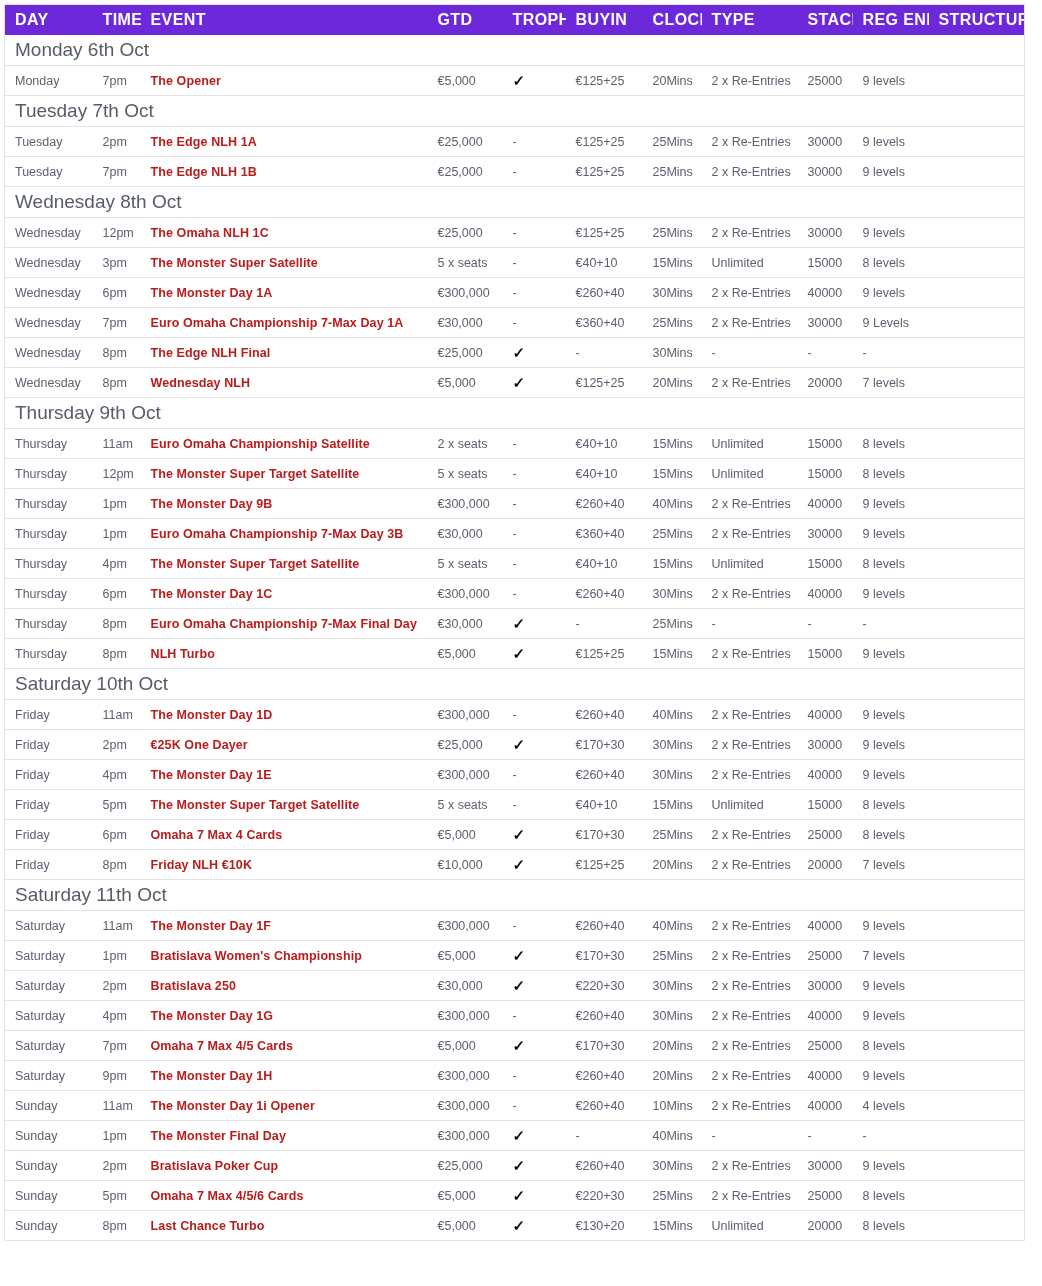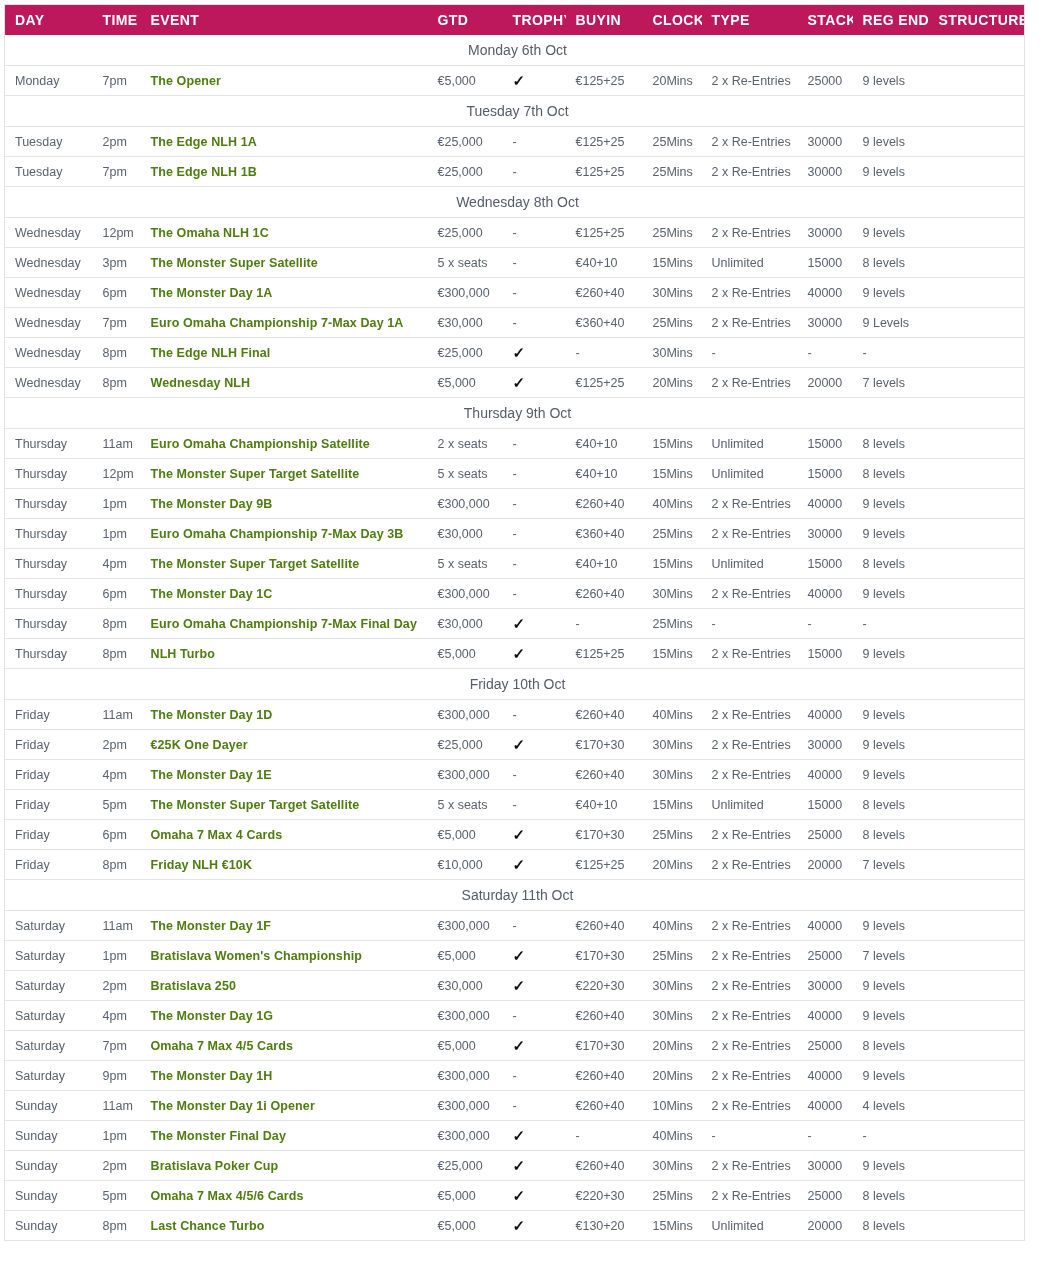--- a/index.html
+++ b/index.html
@@ -13,23 +13,23 @@
     box-sizing: border-box;
   }
   table.schedule {
     border-collapse: collapse;
     table-layout: fixed;
     width: 1020px;
     margin: 4px 18px 0 4px;
     border: 1px solid #e3e3e6;
   }
   thead th {
-    background: #be185d;
+    background: #6d28d9;
     color: #ffffff;
-    font-size: 14px;
+    font-size: 16px;
     font-weight: 700;
     text-align: left;
     letter-spacing: 0.4px;
     height: 30px;
     padding: 0 2px 0 10px;
     white-space: nowrap;
     overflow: hidden;
   }
   tbody td {
     font-size: 12.5px;
@@ -38,26 +38,25 @@
     padding: 0 4px 0 10px;
     height: 29px;
     border-bottom: 1px solid #e3e3e6;
     white-space: nowrap;
     overflow: hidden;
     background: #ffffff;
     vertical-align: middle;
   }
   tr.section-row td {
     height: 30px;
-    font-size: 14px;
+    font-size: 19px;
     color: #565c68;
-    text-align: center;
   }
   td.event-name {
-    color: #4d7c0f;
+    color: #b91c1c;
     font-weight: 700;
     letter-spacing: 0.1px;
   }
   .check {
     color: #0d0d0d;
     font-size: 15px;
     font-weight: 700;
     line-height: 1;
   }
 </style>
@@ -322,21 +321,21 @@
           <td>€5,000</td>
           <td><span class="check">✓</span></td>
           <td>€125+25</td>
           <td>15Mins</td>
           <td>2 x Re-Entries</td>
           <td>15000</td>
           <td>9 levels</td>
           <td></td>
         </tr>
         <tr class="section-row">
-          <td colspan="11">Friday 10th Oct</td>
+          <td colspan="11">Saturday 10th Oct</td>
         </tr>
         <tr class="event-row">
           <td>Friday</td>
           <td>11am</td>
           <td class="event-name">The Monster Day 1D</td>
           <td>€300,000</td>
           <td>-</td>
           <td>€260+40</td>
           <td>40Mins</td>
           <td>2 x Re-Entries</td>

